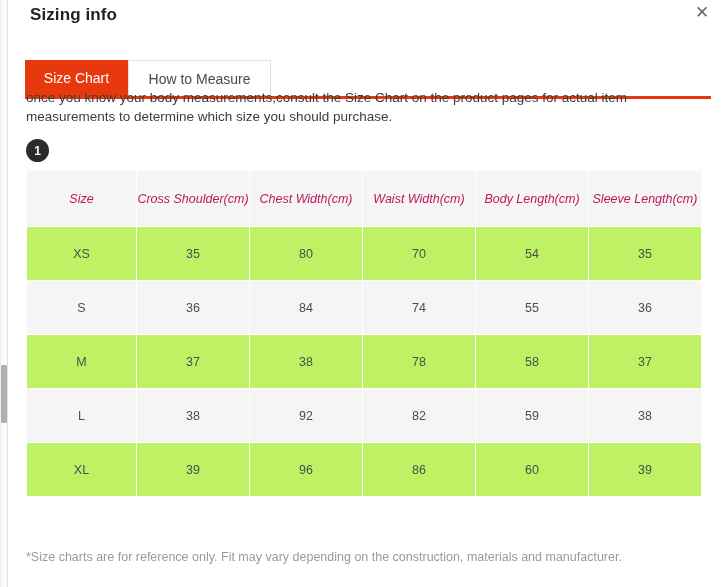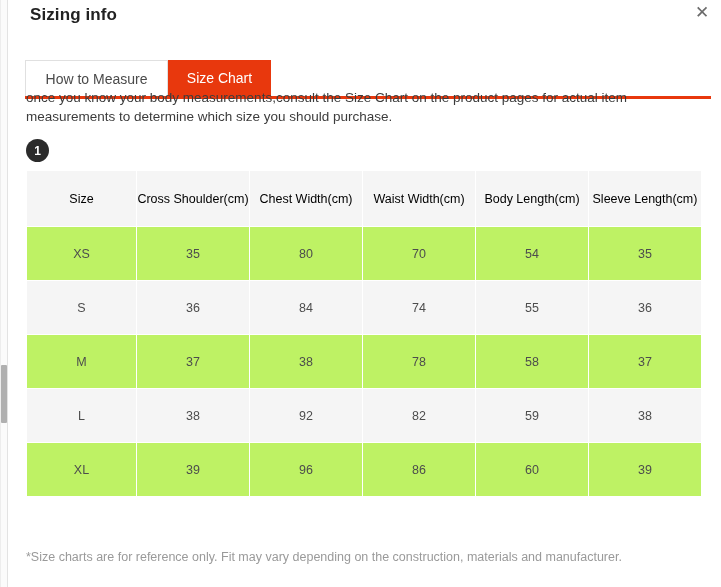--- a/index.html
+++ b/index.html
@@ -155,21 +155,22 @@
     font-weight: normal;
     color: #4d4d4d;
     padding: 0;
     height: 53px;
     line-height: 16px;
     background: #bef264;
   }
   .size-table thead th {
     background: #f5f5f5;
     height: 55px;
-    color: #000000;
+    color: #be185d;
+    font-style: italic;
   }
   .size-table tbody tr.row-alt td {
     background: #f5f5f5;
   }
   .col-size     { width: 109px; }
   .col-measure  { width: 112px; }
 
   
   .footer-note {
     position: absolute;
@@ -189,25 +190,25 @@
 </div>
 
 <div class="dialog">
 
   <div class="dialog-header">
     <div class="dialog-title">Sizing info</div>
     <div class="close-button">✕</div>
   </div>
 
   <div class="tabs">
+    <div class="tab tab-active">
+      <span>Size Chart</span>
+    </div>
     <div class="tab tab-inactive">
       <span>How to Measure</span>
-    </div>
-    <div class="tab tab-active">
-      <span>Size Chart</span>
     </div>
   </div>
 
   <div class="description">once you know your body measurements,consult the Size Chart on the product pages for actual item measurements to determine which size you should purchase.</div>
 
   <div class="step-badge">1</div>
 
   <table class="size-table">
     <colgroup>
       <col class="col-size">

